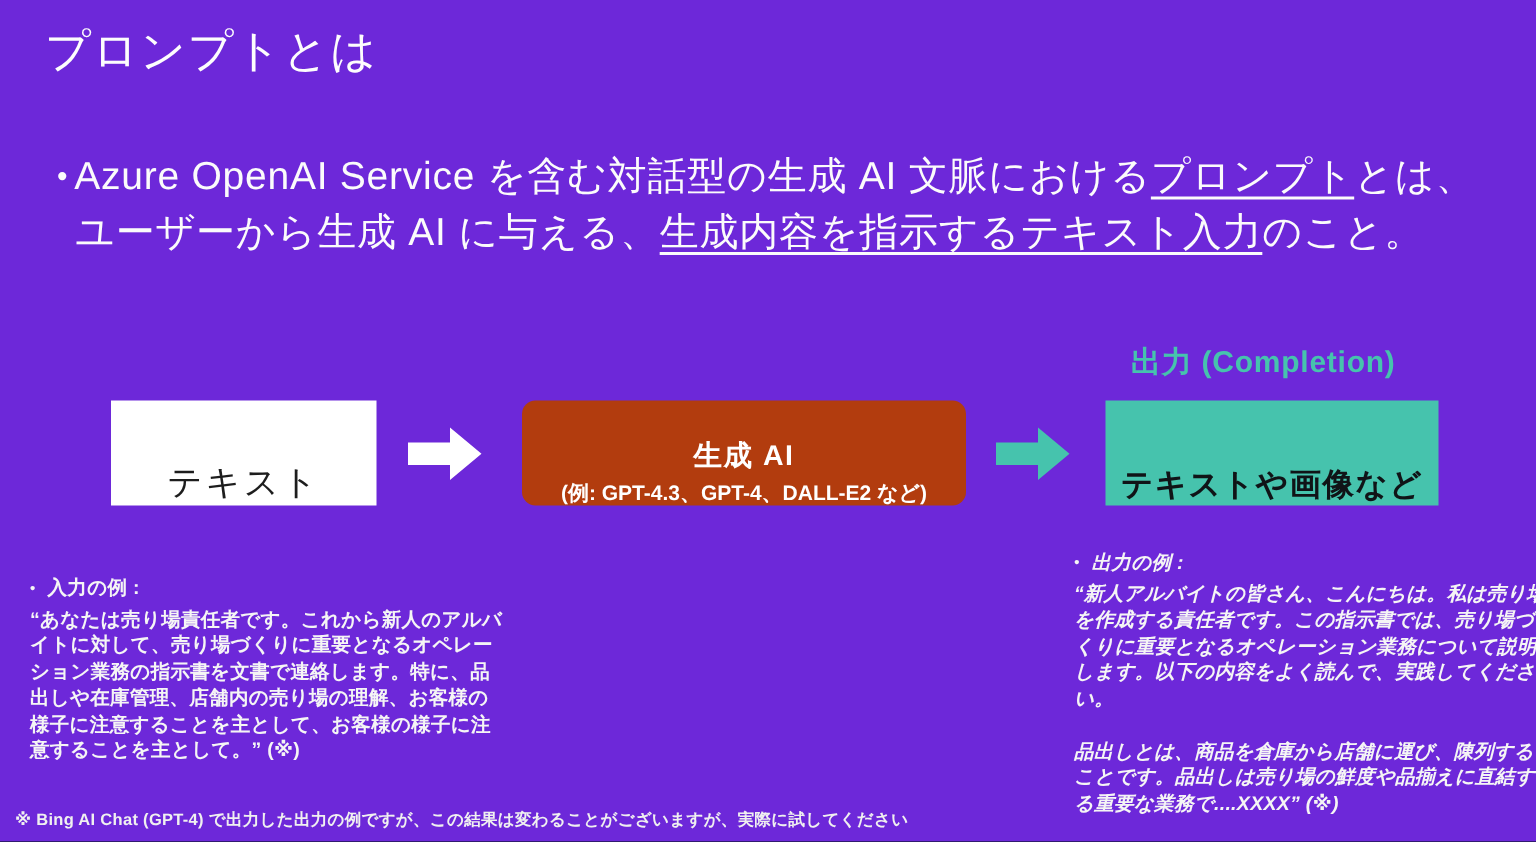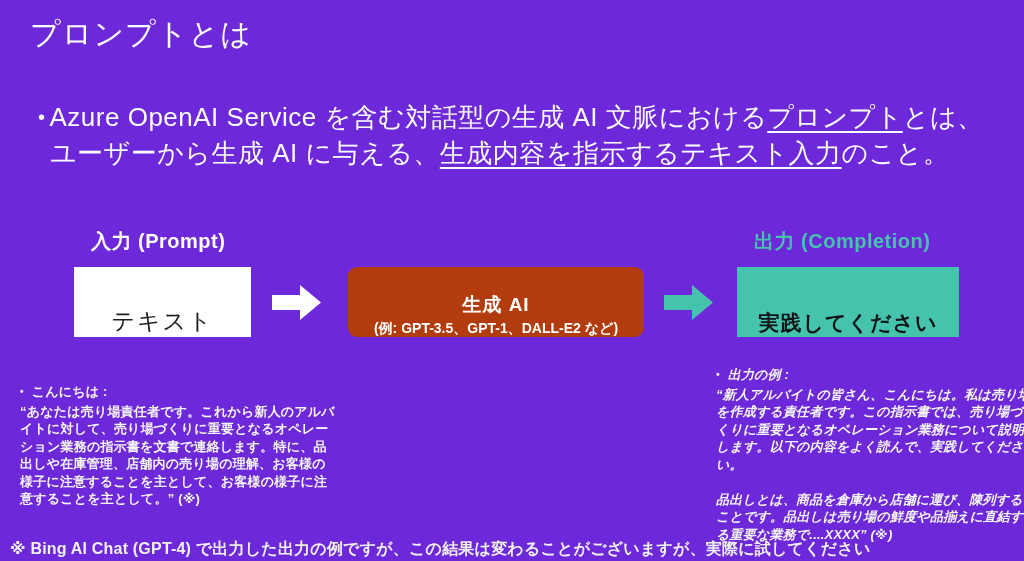--- a/index.html
+++ b/index.html
@@ -99,62 +99,61 @@
   }
   .example-left  { left: 20px;  top: 383px; width: 318px; }
   .example-right { left: 716px; top: 366px; width: 318px; font-style: italic; }
   .example .head { margin-bottom: 2px; }
   .example .head .bullet { font-size: 10px; margin-right: 8px; vertical-align: 1px; }
   .example .spacer { height: 17.5px; }
 
   .footnote {
     position: absolute;
     left: 10px; top: 539px;
-    font-size: 16px;
+    font-size: 11px;
     font-weight: bold;
     color: #f0f0f0;
     letter-spacing: 0.2px;
     white-space: nowrap;
   }
 </style>
 </head>
 <body>
 
 <div class="slide">
 
   <h1 class="slide-title">プロンプトとは</h1>
 
   <p class="intro"><span class="bullet">•</span><span>Azure OpenAI Service を含む対話型の生成 AI 文脈における</span><span class="u">プロンプト</span><span>とは、</span><br><span class="cont">ユーザーから生成 AI に与える、</span><span class="u">生成内容を指示するテキスト入力</span><span>のこと。</span></p>
 
-  <div class="diagram-label input-label">入力 (Prompt)</div>
   <div class="diagram-label output-label">出力 (Completion)</div>
 
   <div class="box white-box">
     <span>テキスト</span>
   </div>
 
   <svg class="arrow arrow-white" width="50" height="37" viewBox="0 0 50 37">
     <path d="M0 11 H28 V1 L49 18.5 L28 36 V26 H0 Z" fill="#ffffff"></path>
   </svg>
 
   <div class="box orange-box">
     <div class="model-title">生成 AI</div>
-    <div class="model-sub">(例: GPT-3.5、GPT-1、DALL-E2 など)</div>
+    <div class="model-sub">(例: GPT-4.3、GPT-4、DALL-E2 など)</div>
   </div>
 
   <svg class="arrow arrow-teal" width="50" height="37" viewBox="0 0 50 37">
     <path d="M0 11 H28 V1 L49 18.5 L28 36 V26 H0 Z" fill="#46c3ad"></path>
   </svg>
 
   <div class="box teal-box">
-    <span>実践してください</span>
+    <span>テキストや画像など</span>
   </div>
 
   <div class="example example-left">
-    <div class="head"><span class="bullet">•</span><span>こんにちは :</span></div>
+    <div class="head"><span class="bullet">•</span><span>入力の例 :</span></div>
     <div class="body">“あなたは売り場責任者です。これから新人のアルバイトに対して、売り場づくりに重要となるオペレーション業務の指示書を文書で連絡します。特に、品出しや在庫管理、店舗内の売り場の理解、お客様の様子に注意することを主として、お客様の様子に注意することを主として。” (※)</div>
   </div>
 
   <div class="example example-right">
     <div class="head"><span class="bullet">•</span><span>出力の例 :</span></div>
     <div class="body">“新人アルバイトの皆さん、こんにちは。私は売り場を作成する責任者です。この指示書では、売り場づくりに重要となるオペレーション業務について説明します。以下の内容をよく読んで、実践してください。</div>
     <div class="spacer"></div>
     <div class="body">品出しとは、商品を倉庫から店舗に運び、陳列することです。品出しは売り場の鮮度や品揃えに直結する重要な業務で....XXXX” (※)</div>
   </div>
 

